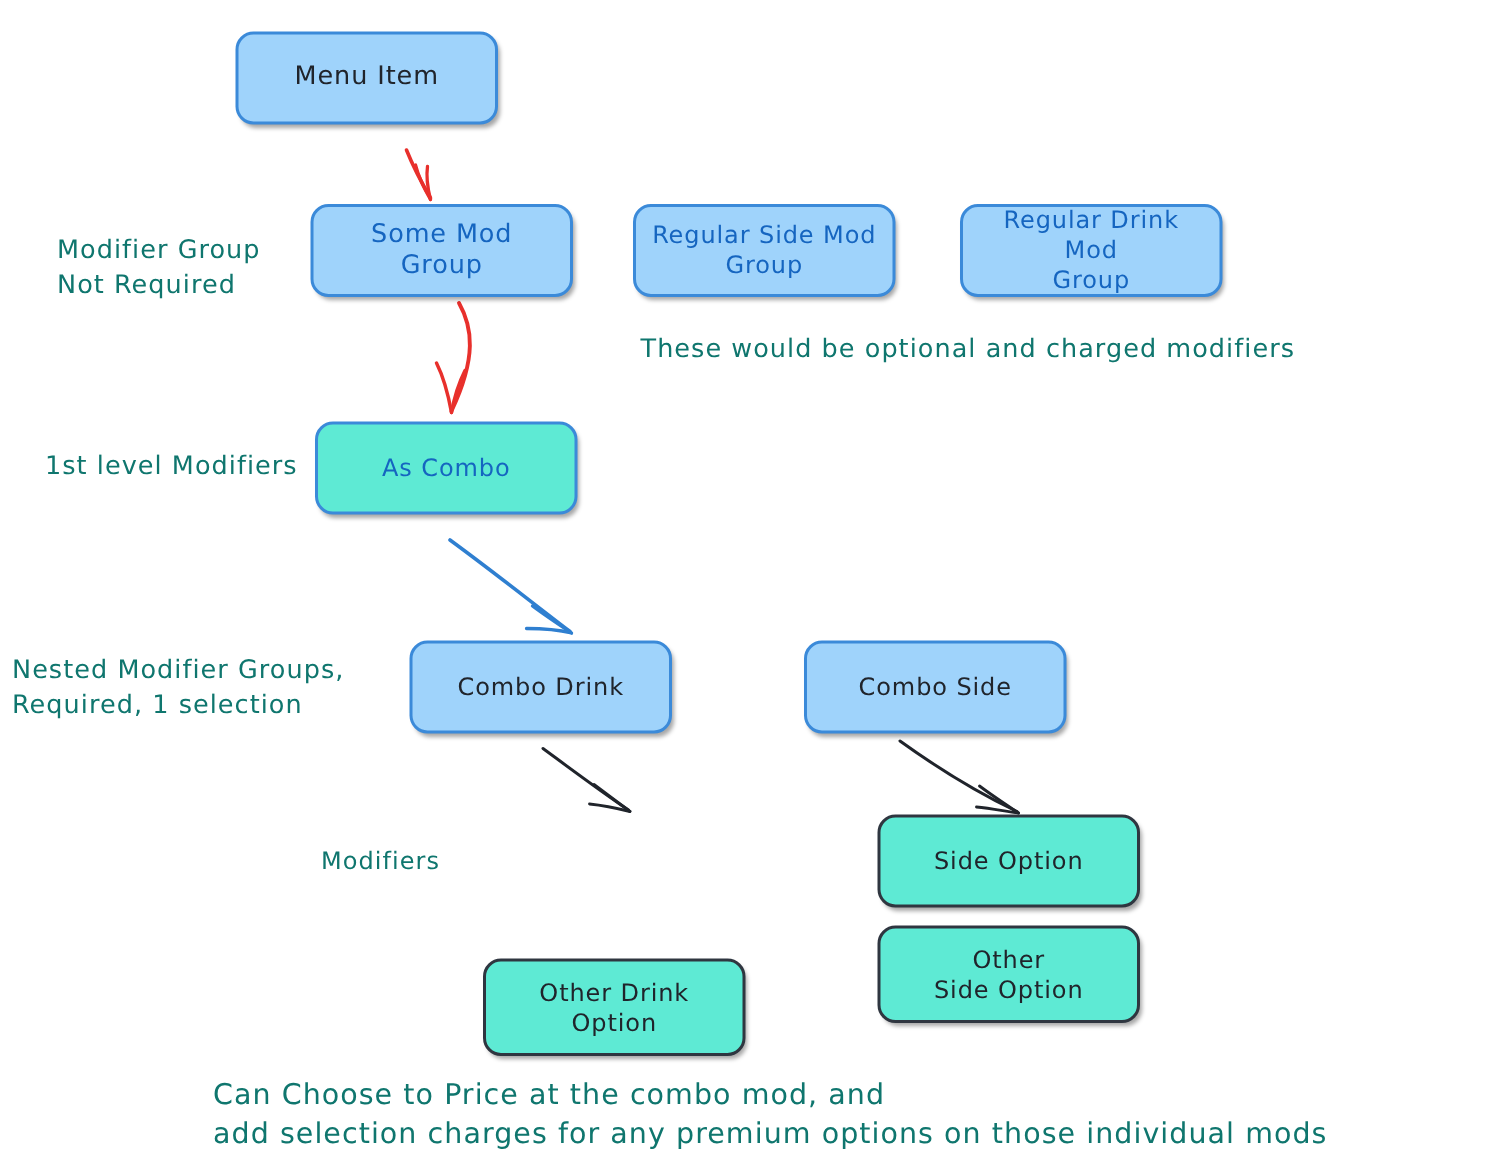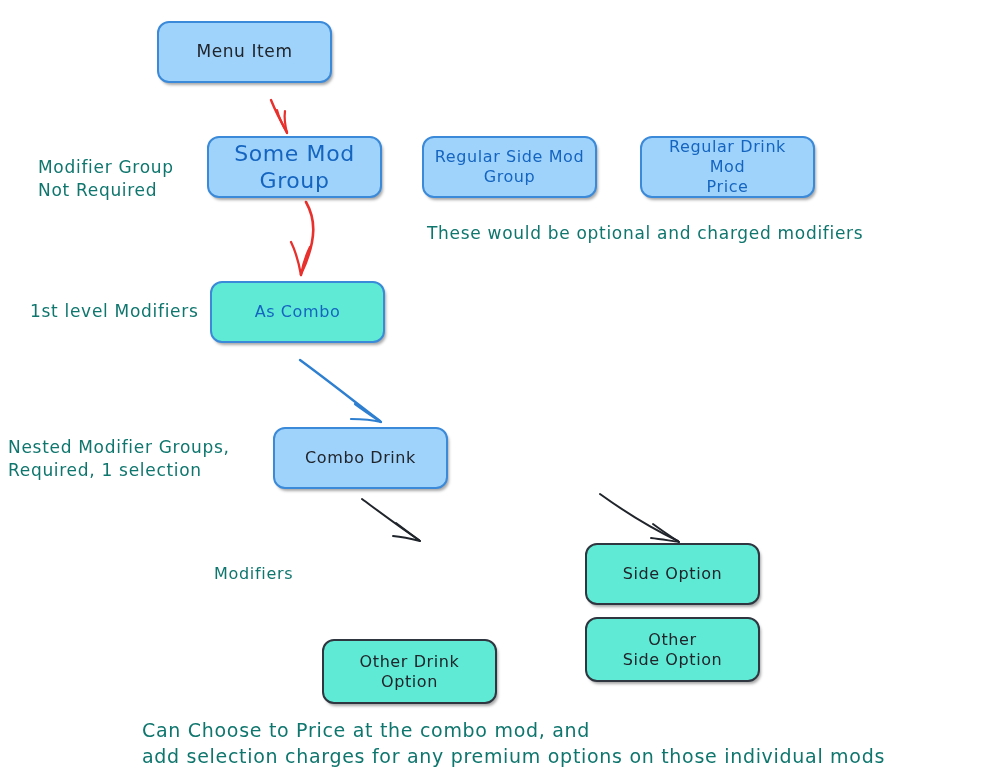--- a/index.html
+++ b/index.html
@@ -120,42 +120,45 @@
       <path d="M600,482 C625,500 655,518 678,529" stroke="#20242b" stroke-width="2" fill="none" stroke-linecap="round"></path>
       <path d="M679,530 C670,524 661,518 653,512" stroke="#20242b" stroke-width="1.9" fill="none" stroke-linecap="round"></path>
       <path d="M679,530 C671,529 661,527 651,526" stroke="#20242b" stroke-width="1.9" fill="none" stroke-linecap="round"></path>
     </g>
   </svg>
 
   <div class="node blue dark-text" style="left:157px; top:9px; width:175px; height:62px; font-size:17px;">
     <span class="node-label">Menu Item</span>
   </div>
 
-  <div class="node blue" style="left:207px; top:124px; width:175px; height:62px; font-size:22px;">
+  <div class="node blue" style="left:207px; top:124px; width:175px; height:62px; font-size:17px;">
     <span class="node-label">Some Mod Group</span>
   </div>
 
   <div class="node blue" style="left:422px; top:124px; width:175px; height:62px; font-size:16px;">
     <span class="node-label">Regular Side Mod
 Group</span>
   </div>
 
   <div class="node blue" style="left:640px; top:124px; width:175px; height:62px; font-size:16px;">
     <span class="node-label">Regular Drink Mod
-Price</span>
+Group</span>
   </div>
 
   <div class="node cyan blue-edge" style="left:210px; top:269px; width:175px; height:62px; font-size:16px;">
     <span class="node-label">As Combo</span>
   </div>
 
   <div class="node blue dark-text" style="left:273px; top:415px; width:175px; height:62px; font-size:16px;">
     <span class="node-label">Combo Drink</span>
   </div>
 
+  <div class="node blue dark-text" style="left:536px; top:415px; width:175px; height:62px; font-size:16px;">
+    <span class="node-label">Combo Side</span>
+  </div>
 
 
   <div class="node cyan" style="left:322px; top:627px; width:175px; height:65px; font-size:16px;">
     <span class="node-label">Other Drink
 Option</span>
   </div>
 
   <div class="node cyan" style="left:585px; top:531px; width:175px; height:62px; font-size:16px;">
     <span class="node-label">Side Option</span>
   </div>

